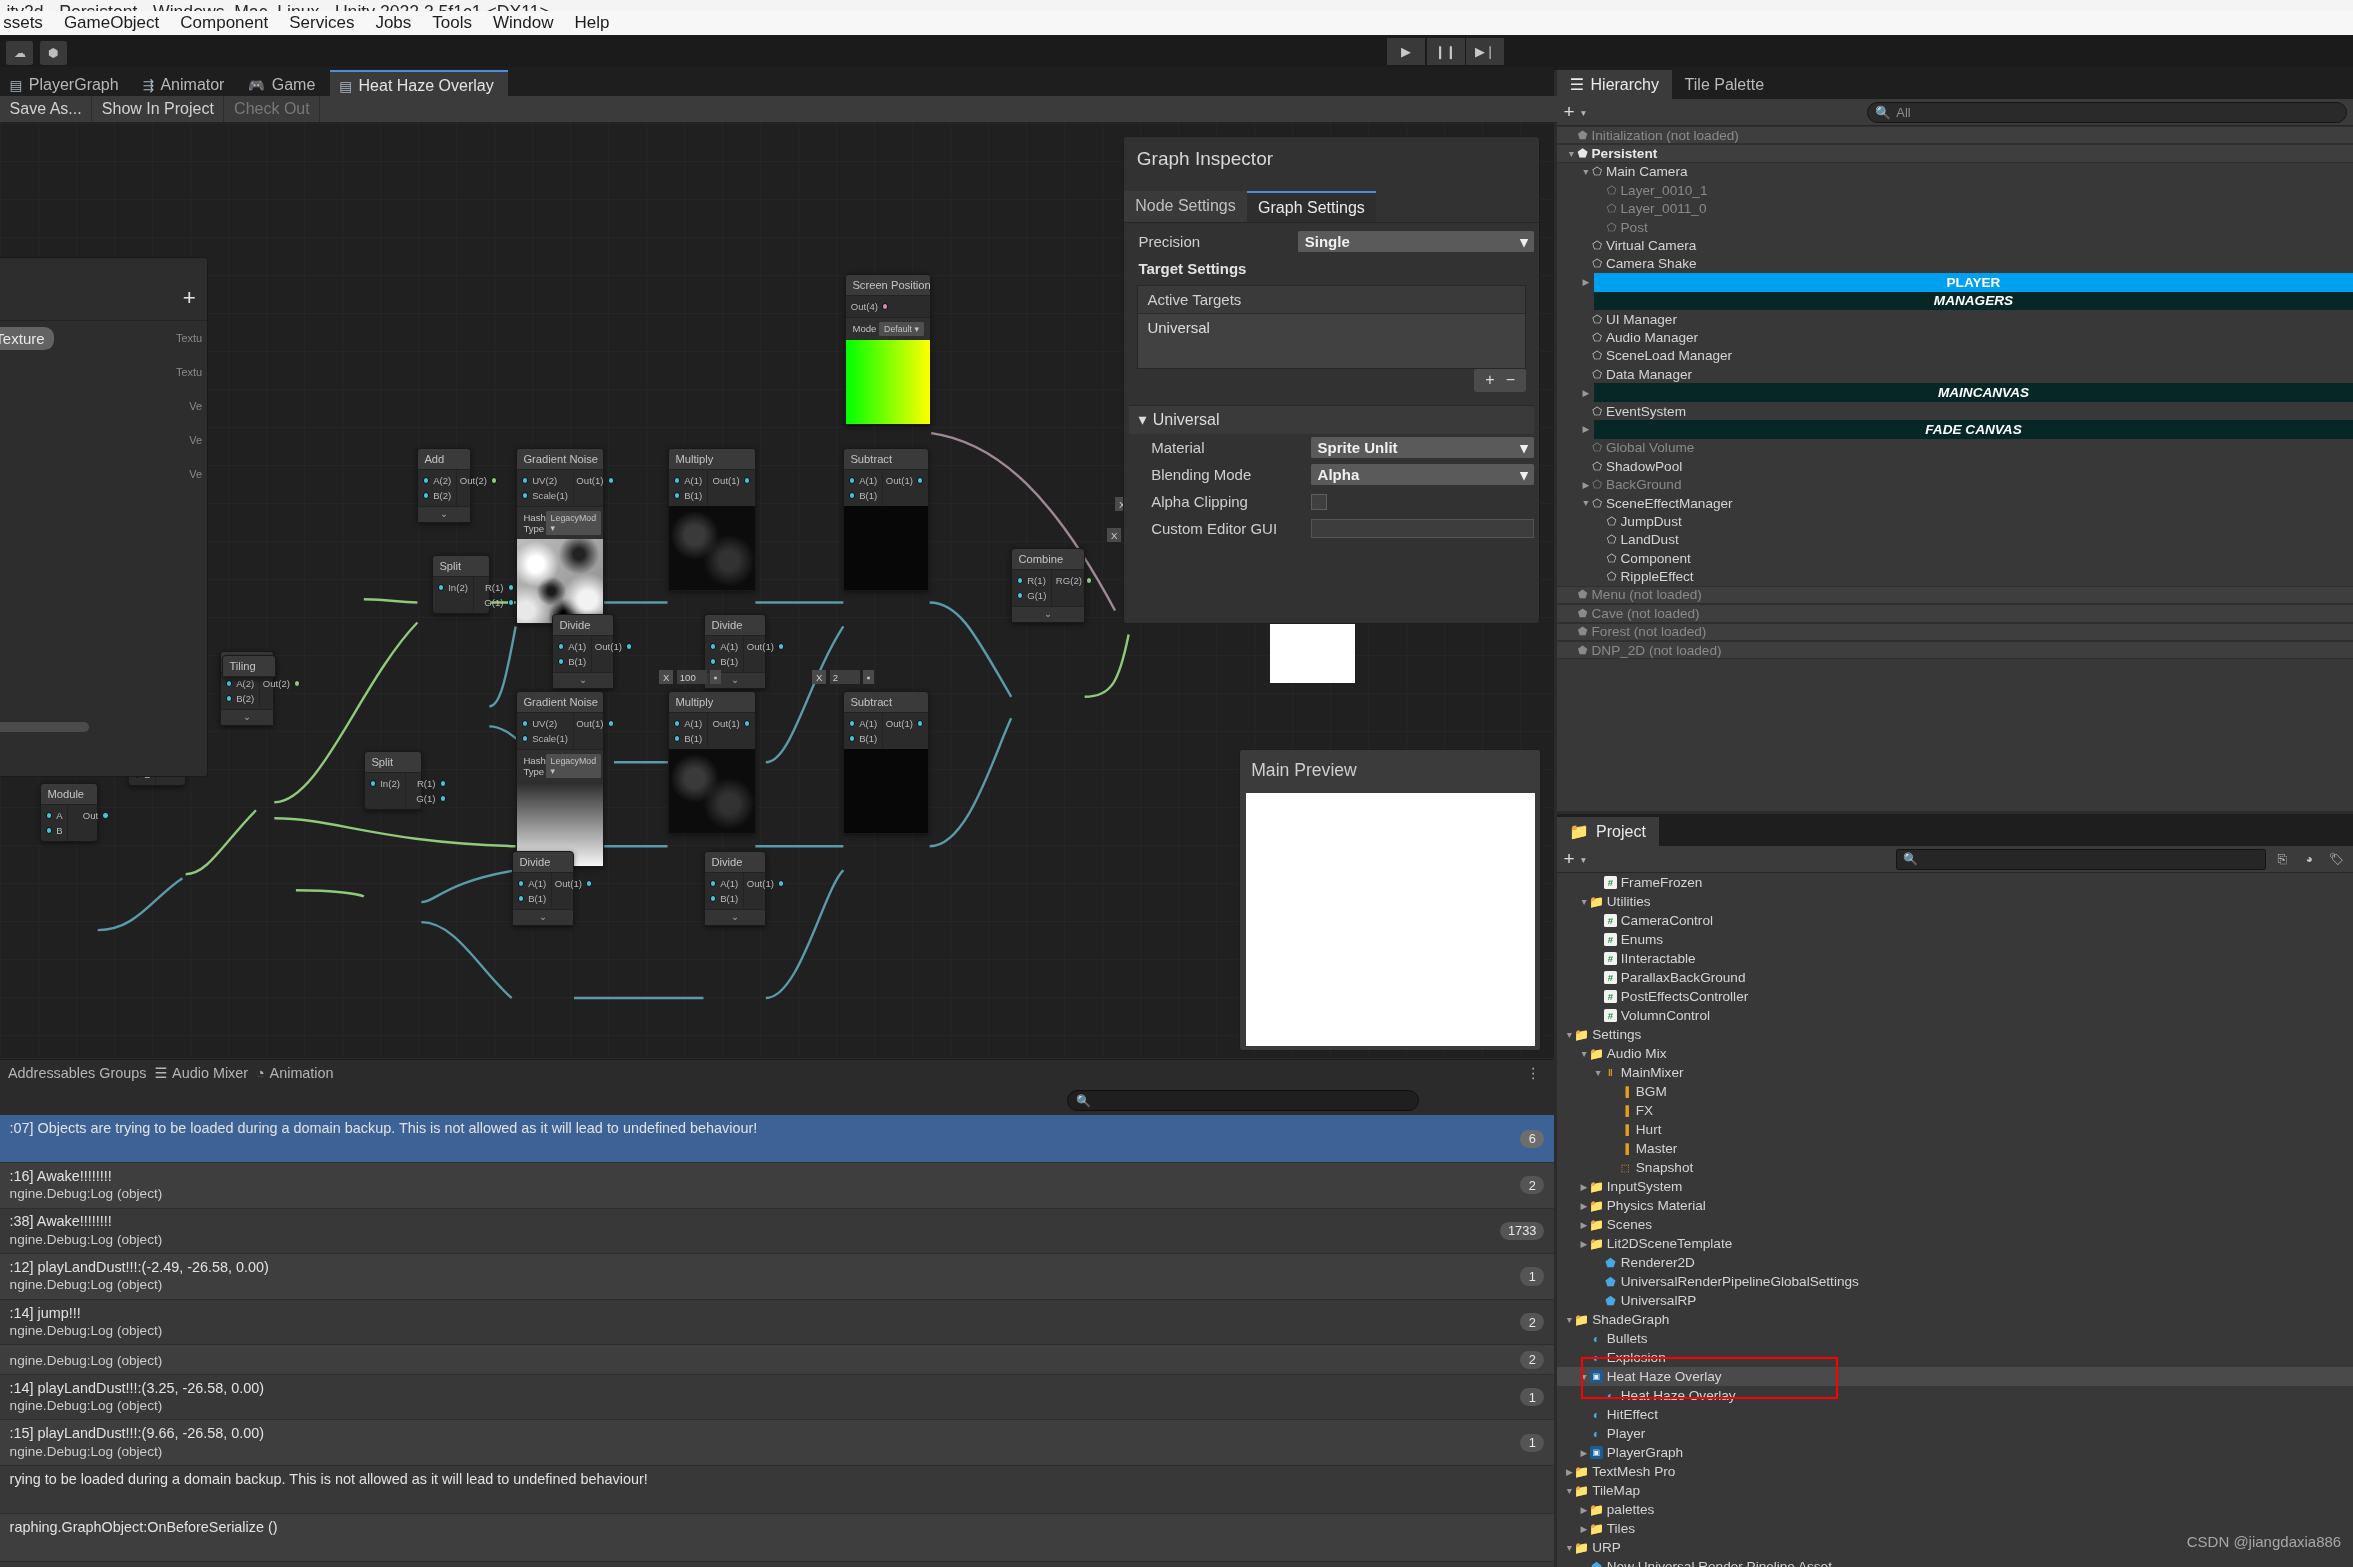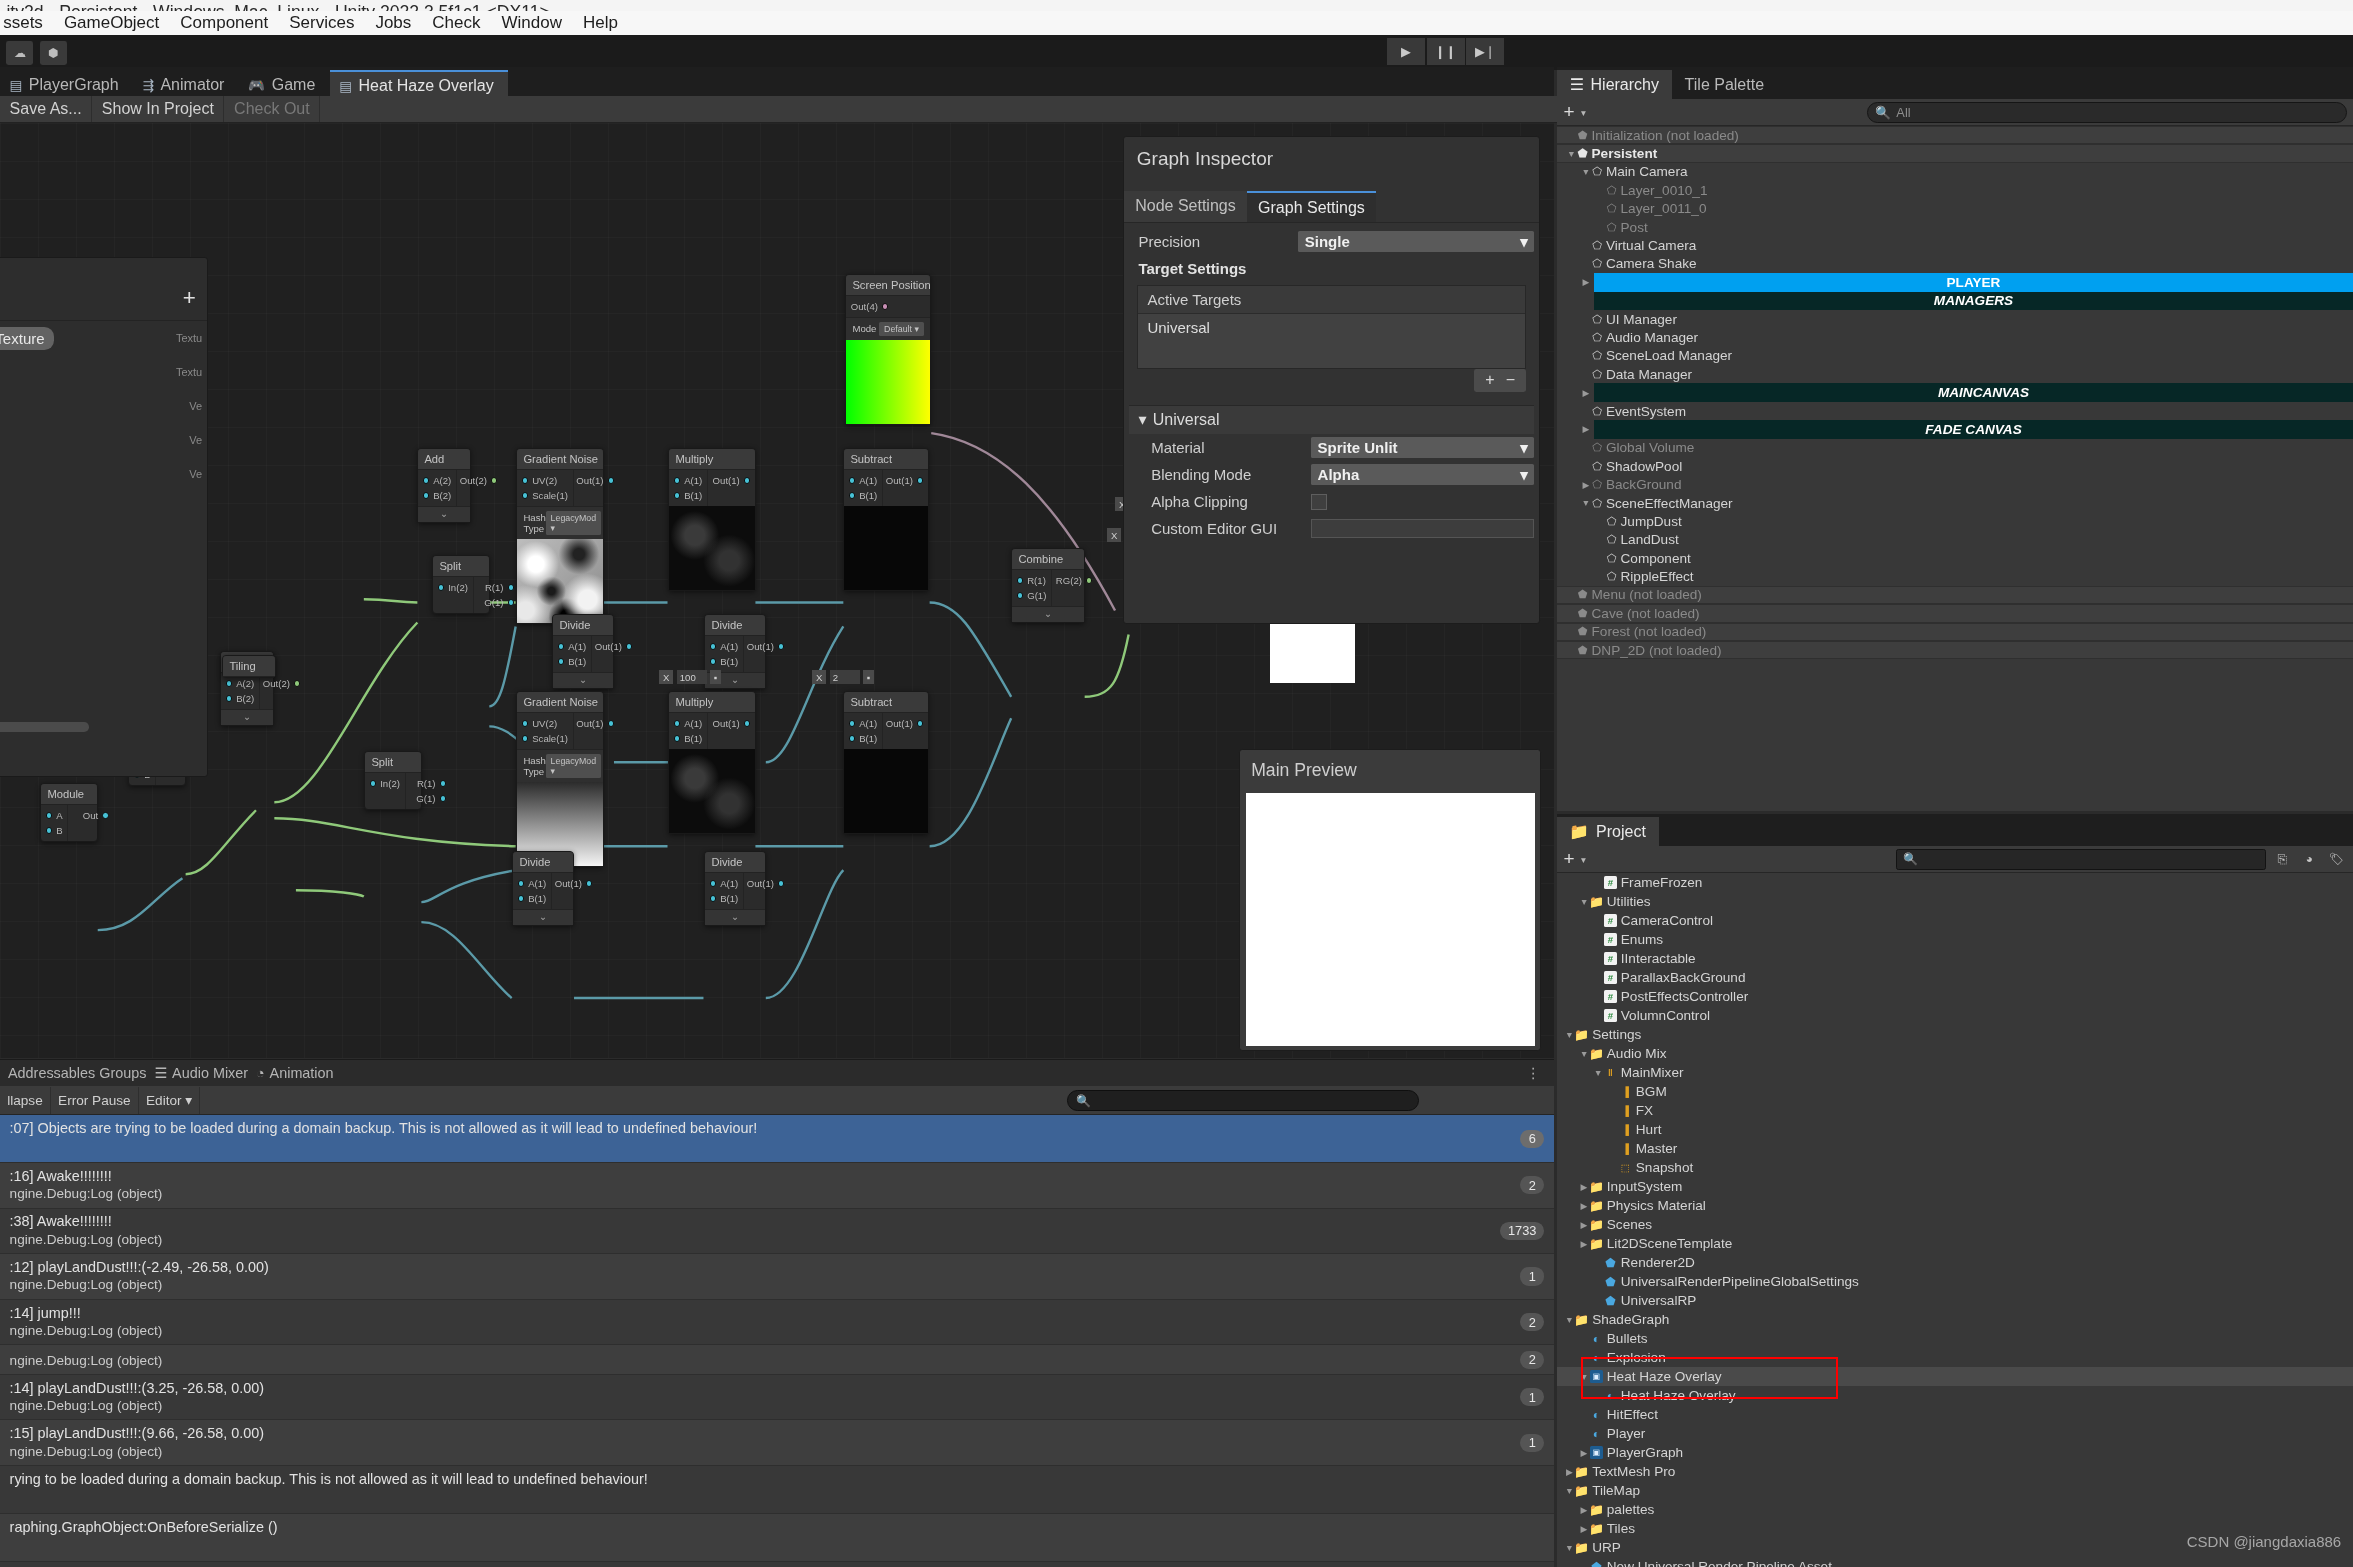--- a/index.html
+++ b/index.html
@@ -350,21 +350,21 @@
 <div class="root">
 
   <div class="titlebar">ity2d - Persistent - Windows, Mac, Linux - Unity 2022.3.5f1c1 &lt;DX11&gt;</div>
 
   <div class="menubar" id="menubar">
       <span class="mi">ssets</span>
       <span class="mi">GameObject</span>
       <span class="mi">Component</span>
       <span class="mi">Services</span>
       <span class="mi">Jobs</span>
-      <span class="mi">Check</span>
+      <span class="mi">Tools</span>
       <span class="mi">Window</span>
       <span class="mi">Help</span>
     </div>
 
   <div class="unitytoolbar">
     <div class="tb-icon">☁</div>
     <div class="tb-icon">⬢</div>
   </div>
   <div class="tb-playgroup">
     <div class="tb-play">▶</div>
@@ -957,25 +957,20 @@
       <div class="con-tab">
         <span>☰</span>
         <span>Audio Mixer</span>
       </div>
       <div class="con-tab">
         <span>◔</span>
         <span>Animation</span>
       </div>
       <div class="con-dots">⋮</div>
   </div>
-  <div class="con-toolbar" id="contoolbar">
-      <div class="con-btn">llapse</div>
-      <div class="con-btn">Error Pause</div>
-      <div class="con-btn">Editor ▾</div>
-    </div>
   <div class="con-search">
     <span>🔍</span>
   </div>
   <div class="con-counts">
     <div class="cc">
       <span class="badge" style="background:#cfcfcf">!</span>
       <span>7</span>
     </div>
     <div class="cc">
       <span class="badge" style="background:#bdbdbd">⚠</span>

